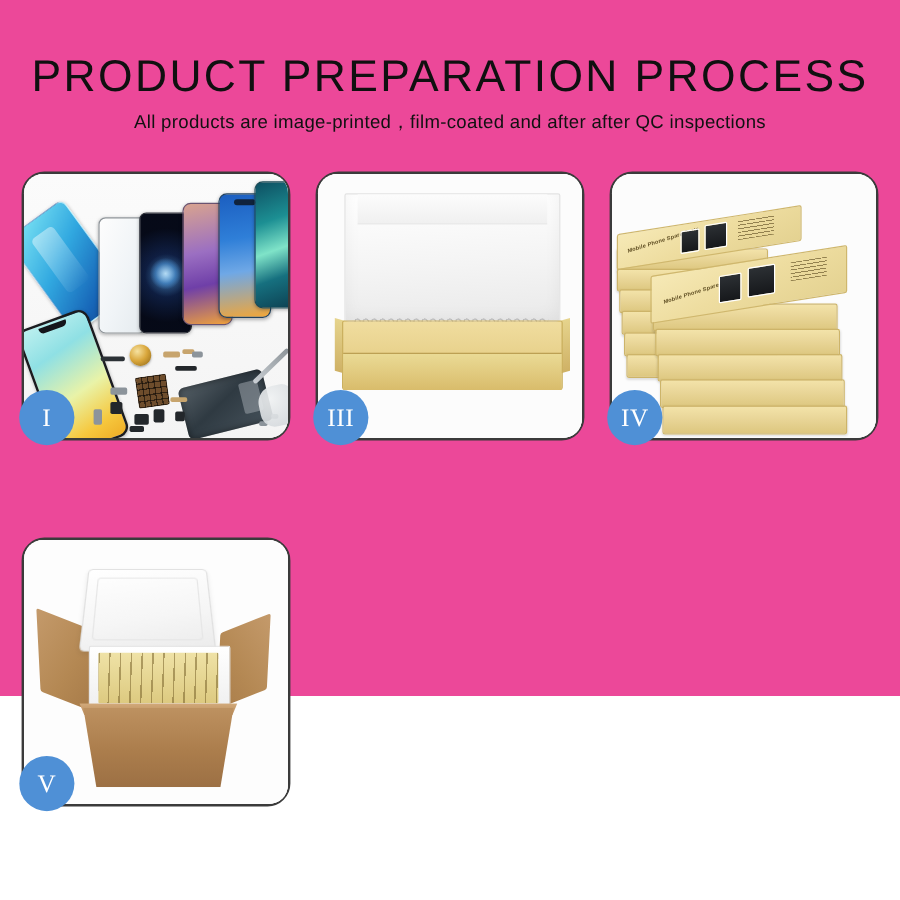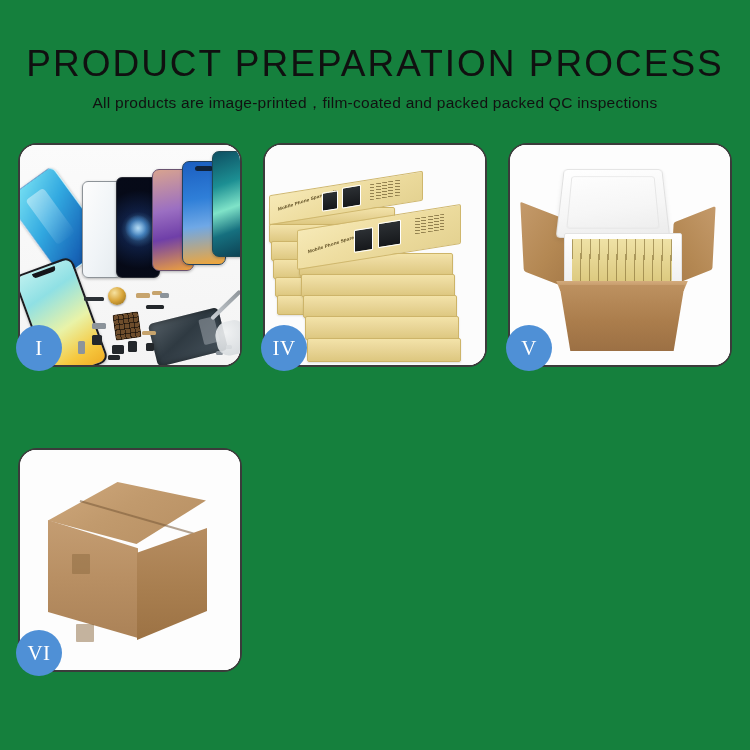--- a/index.html
+++ b/index.html
@@ -10,22 +10,22 @@
   body {
     width: 750px;
     height: 750px;
     overflow: hidden;
     font-family: "Liberation Sans", sans-serif;
     -webkit-font-smoothing: antialiased;
   }
   .page {
     position: relative;
     width: 750px;
-    height: 750px;
-    background: #15803d;
+    height: 580px;
+    background: #ec4899;
   }
 
   
   .header {
     position: absolute;
     left: 0;
     top: 0;
     width: 750px;
     text-align: center;
   }
@@ -513,21 +513,21 @@
     border-radius: 1px;
   }
 </style>
 </head>
 <body>
 
 <div class="page">
 
   <div class="header">
     <h1 class="title">PRODUCT PREPARATION PROCESS</h1>
-    <p class="subtitle">All products are image-printed，film-coated and packed packed QC inspections</p>
+    <p class="subtitle">All products are image-printed，film-coated and after after QC inspections</p>
   </div>
 
   <div class="grid">
 
     <div class="panel">
       <div class="panel-inner">
         <div class="p1-bg"></div>
 
         <div class="phone p1-blue"></div>
         <div class="phone p1-glass"></div>
@@ -557,20 +557,33 @@
         <div class="part lt" style="left:196px; top:206px; width:7px;  height:4px;"></div>
         <div class="part lt" style="left:206px; top:200px; width:6px;  height:4px;"></div>
 
         <div class="p1-tool"></div>
         <div class="p1-hand"></div>
       </div>
       <div class="badge">I</div>
     </div>
 
 
+    <div class="panel">
+      <div class="panel-inner">
+        <div class="p3-bg"></div>
+        <div class="p3-lid"></div>
+        <div class="p3-flap-l"></div>
+        <div class="p3-flap-r"></div>
+        <div class="p3-inner"></div>
+        <div class="p3-box">
+          <div class="p3-box-front"></div>
+        </div>
+      </div>
+      <div class="badge">III</div>
+    </div>
 
     <div class="panel">
       <div class="panel-inner">
         <div class="p4-bg"></div>
 
         <div class="kbox" style="left:4px;  top:62px;  width:124px; height:17px;"></div>
         <div class="kbox" style="left:4px;  top:79px;  width:124px; height:17px;"></div>
         <div class="kbox" style="left:6px;  top:96px;  width:124px; height:18px;"></div>
         <div class="kbox" style="left:8px;  top:114px; width:124px; height:18px;"></div>
         <div class="kbox" style="left:10px; top:132px; width:124px; height:18px;"></div>
@@ -606,27 +619,15 @@
         <div class="p5-flap-r"></div>
         <div class="p5-lid"></div>
         <div class="p5-foam"></div>
         <div class="p5-contents"></div>
         <div class="p5-rim"></div>
         <div class="p5-body"></div>
       </div>
       <div class="badge">V</div>
     </div>
 
-    <div class="panel">
-      <div class="panel-inner">
-        <div class="p6-bg"></div>
-        <div class="p6-topface"></div>
-        <div class="p6-seam"></div>
-        <div class="p6-left"></div>
-        <div class="p6-right"></div>
-        <div class="p6-tape" style="left:52px; top:104px; width:18px; height:20px;"></div>
-        <div class="p6-tape" style="left:56px; top:174px; width:18px; height:18px;"></div>
-      </div>
-      <div class="badge">VI</div>
-    </div>
 
   </div>
 </div>
 
 </body></html>

